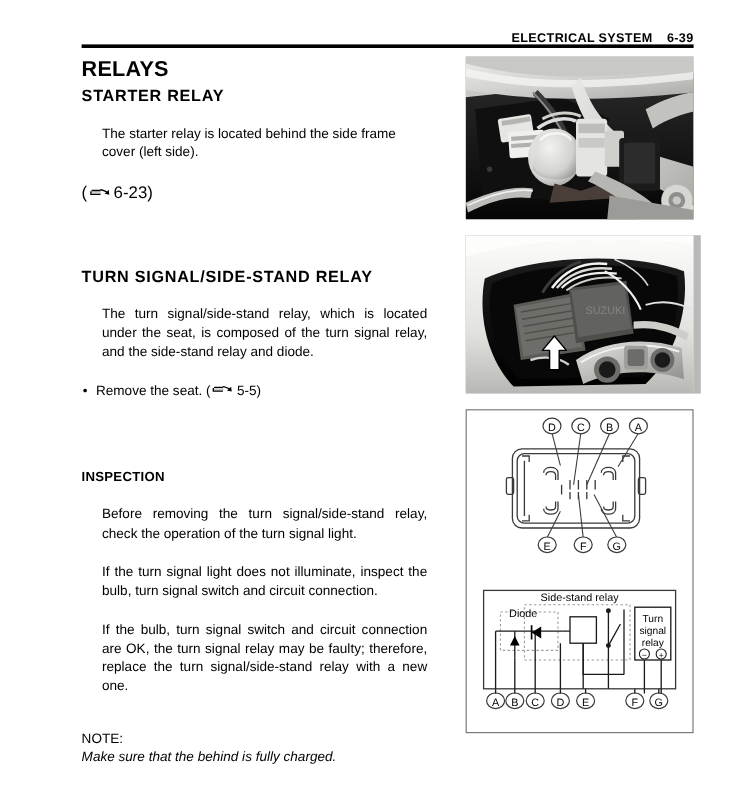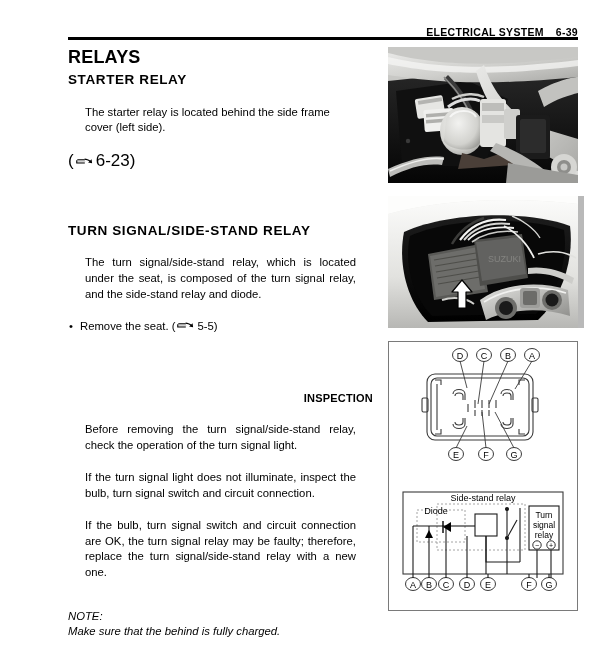--- a/index.html
+++ b/index.html
@@ -69,50 +69,48 @@
     letter-spacing: 0.6px;
     margin: 0 0 3px 0;
     line-height: 1.1;
   }
   .h3 {
     font-size: 11px;
     font-weight: bold;
     letter-spacing: 0.2px;
     margin: 0 0 1px 0;
     line-height: 1.2;
-    text-align: right;
   }
   .body-text {
     font-size: 11.3px;
     line-height: 15.6px;
     margin: 17px;
   }
   .body-text.just {
     text-align: justify;
   }
   .ref-line {
-    font-size: 17px;
+    font-size: 14px;
     line-height: 15.6px;
     margin: 0;
   }
   .bullet-line {
     font-size: 11.3px;
     line-height: 15.6px;
     margin: 0;
     padding-left: 12px;
     position: relative;
   }
   .bullet-line .bullet-dot {
     position: absolute;
     left: 1px;
     top: -0.5px;
   }
   .note-label {
     font-size: 11.3px;
-    font-style: italic;
     line-height: 15.6px;
     margin: 0;
   }
   .note-text {
     font-size: 11.3px;
     font-style: italic;
     line-height: 15.6px;
     margin: 0;
   }
   .sec-gap-1 { height: 54px; }

